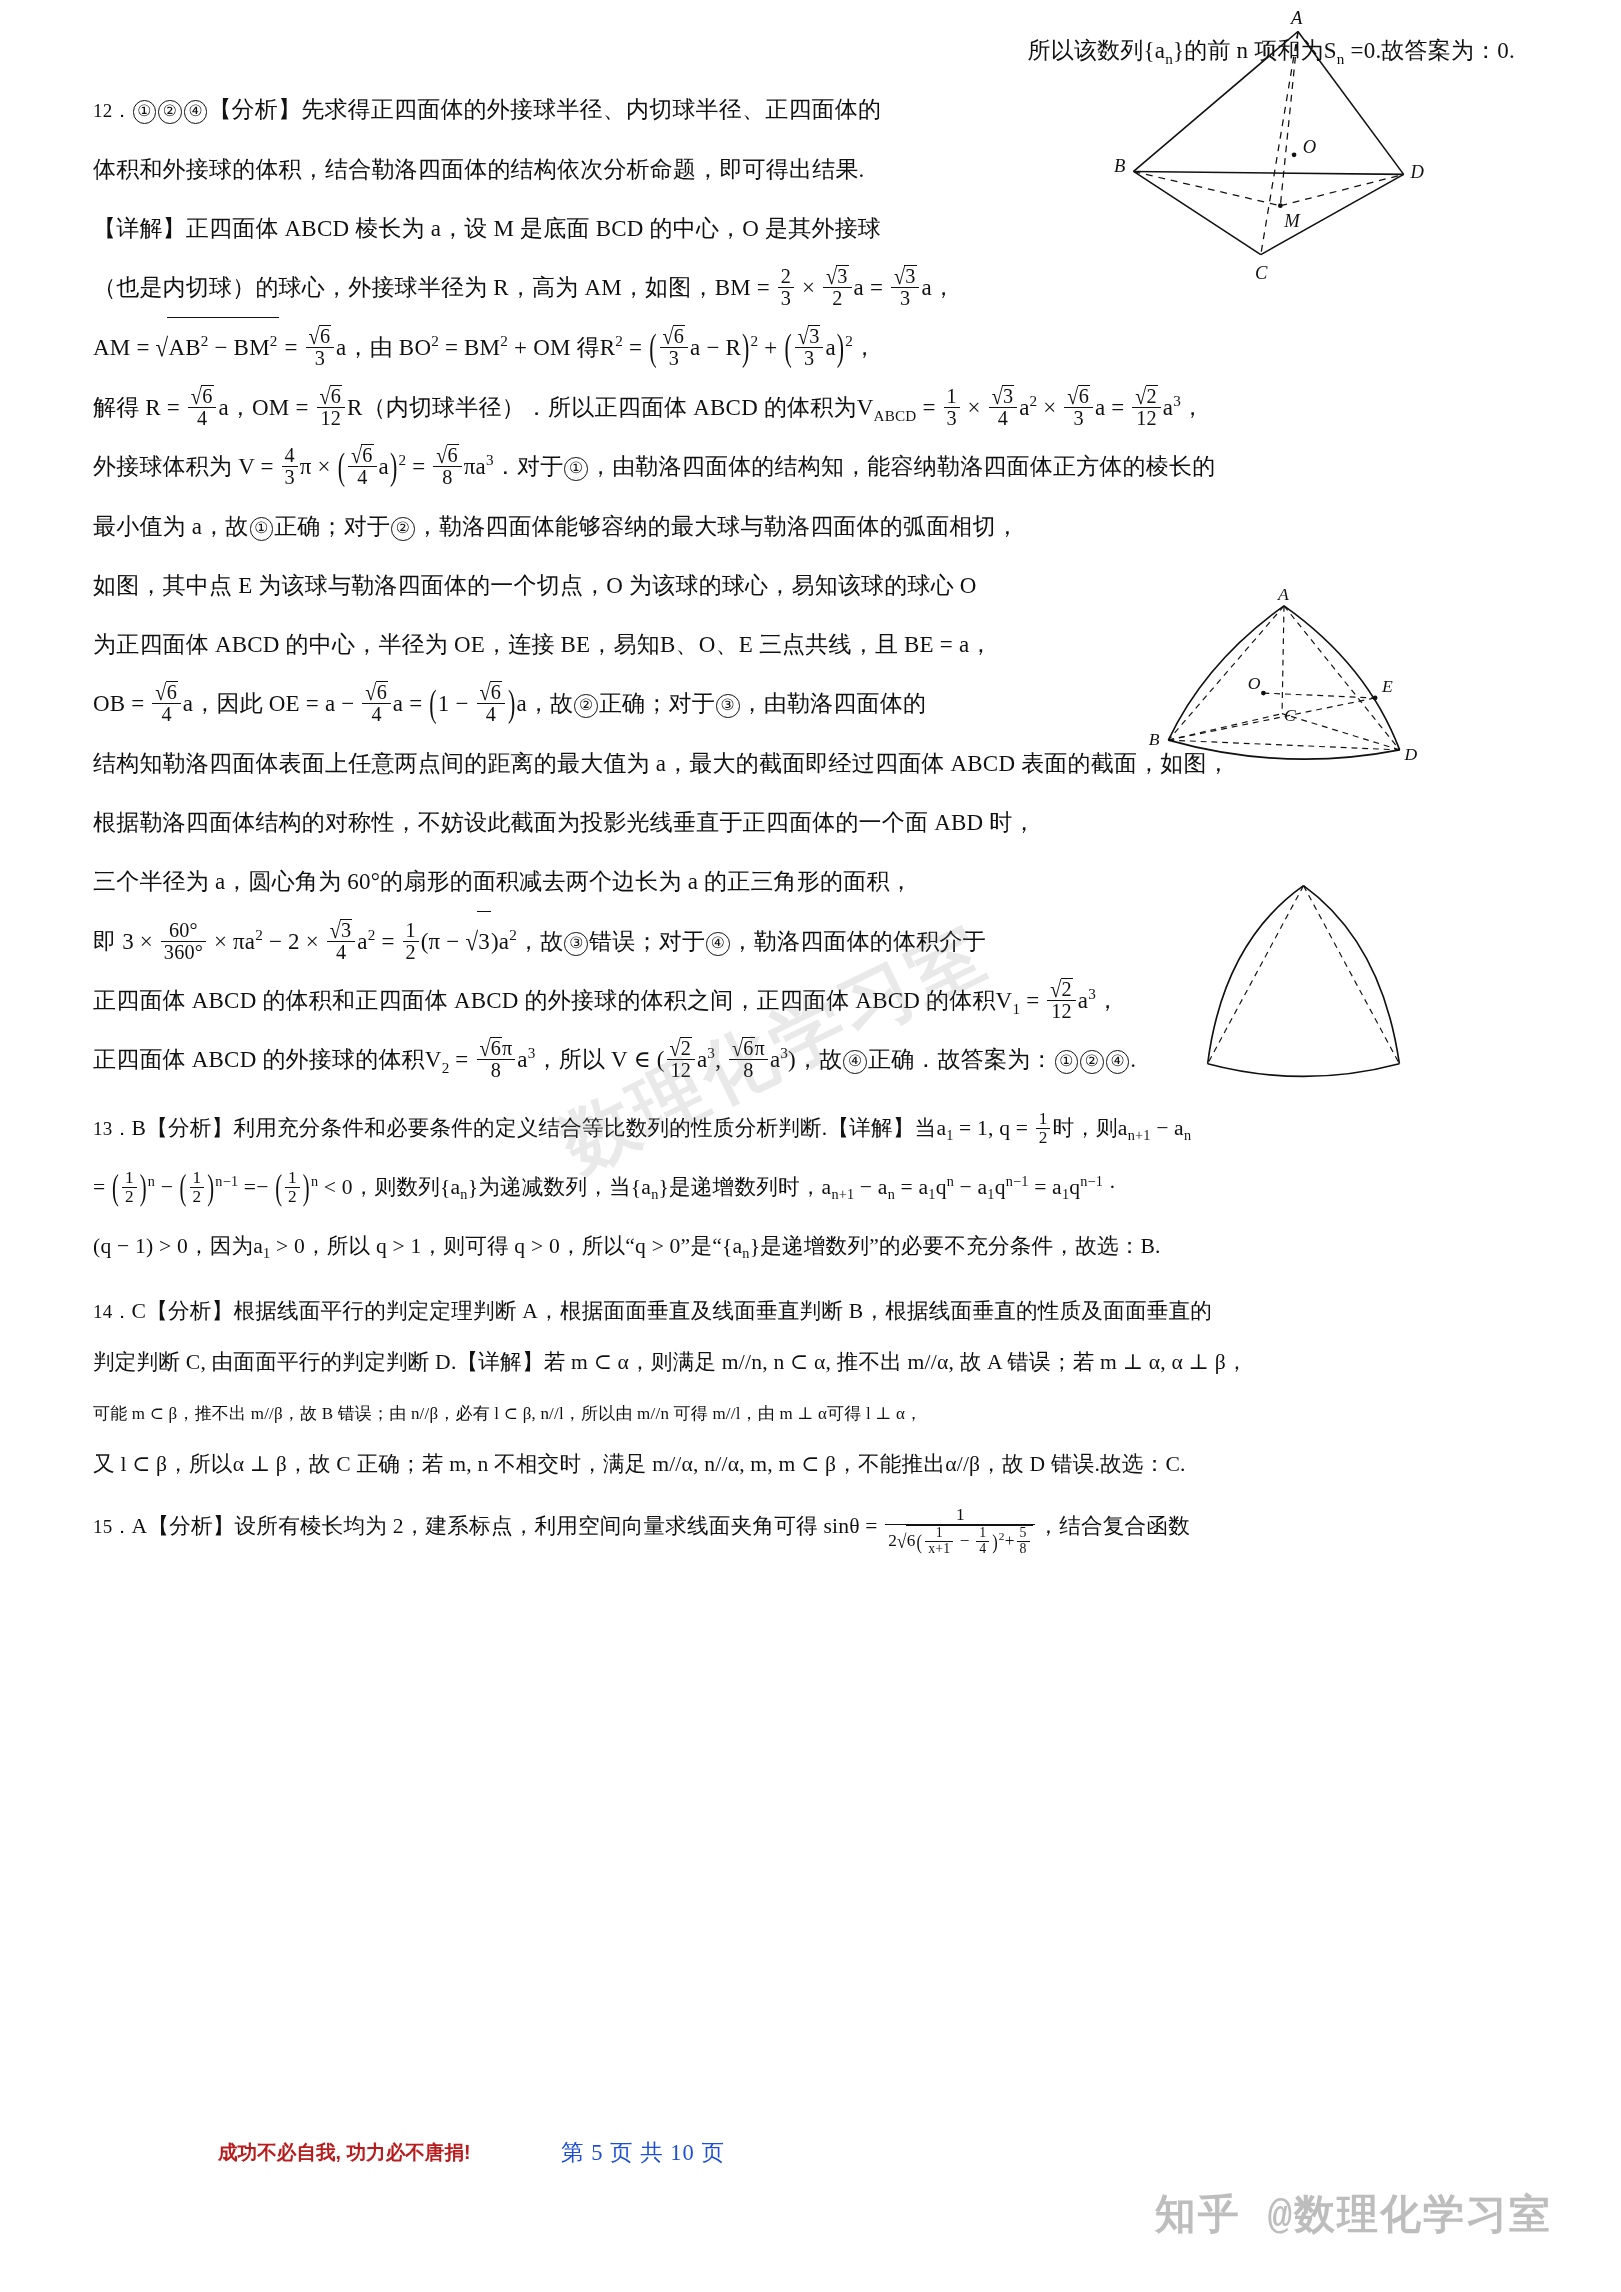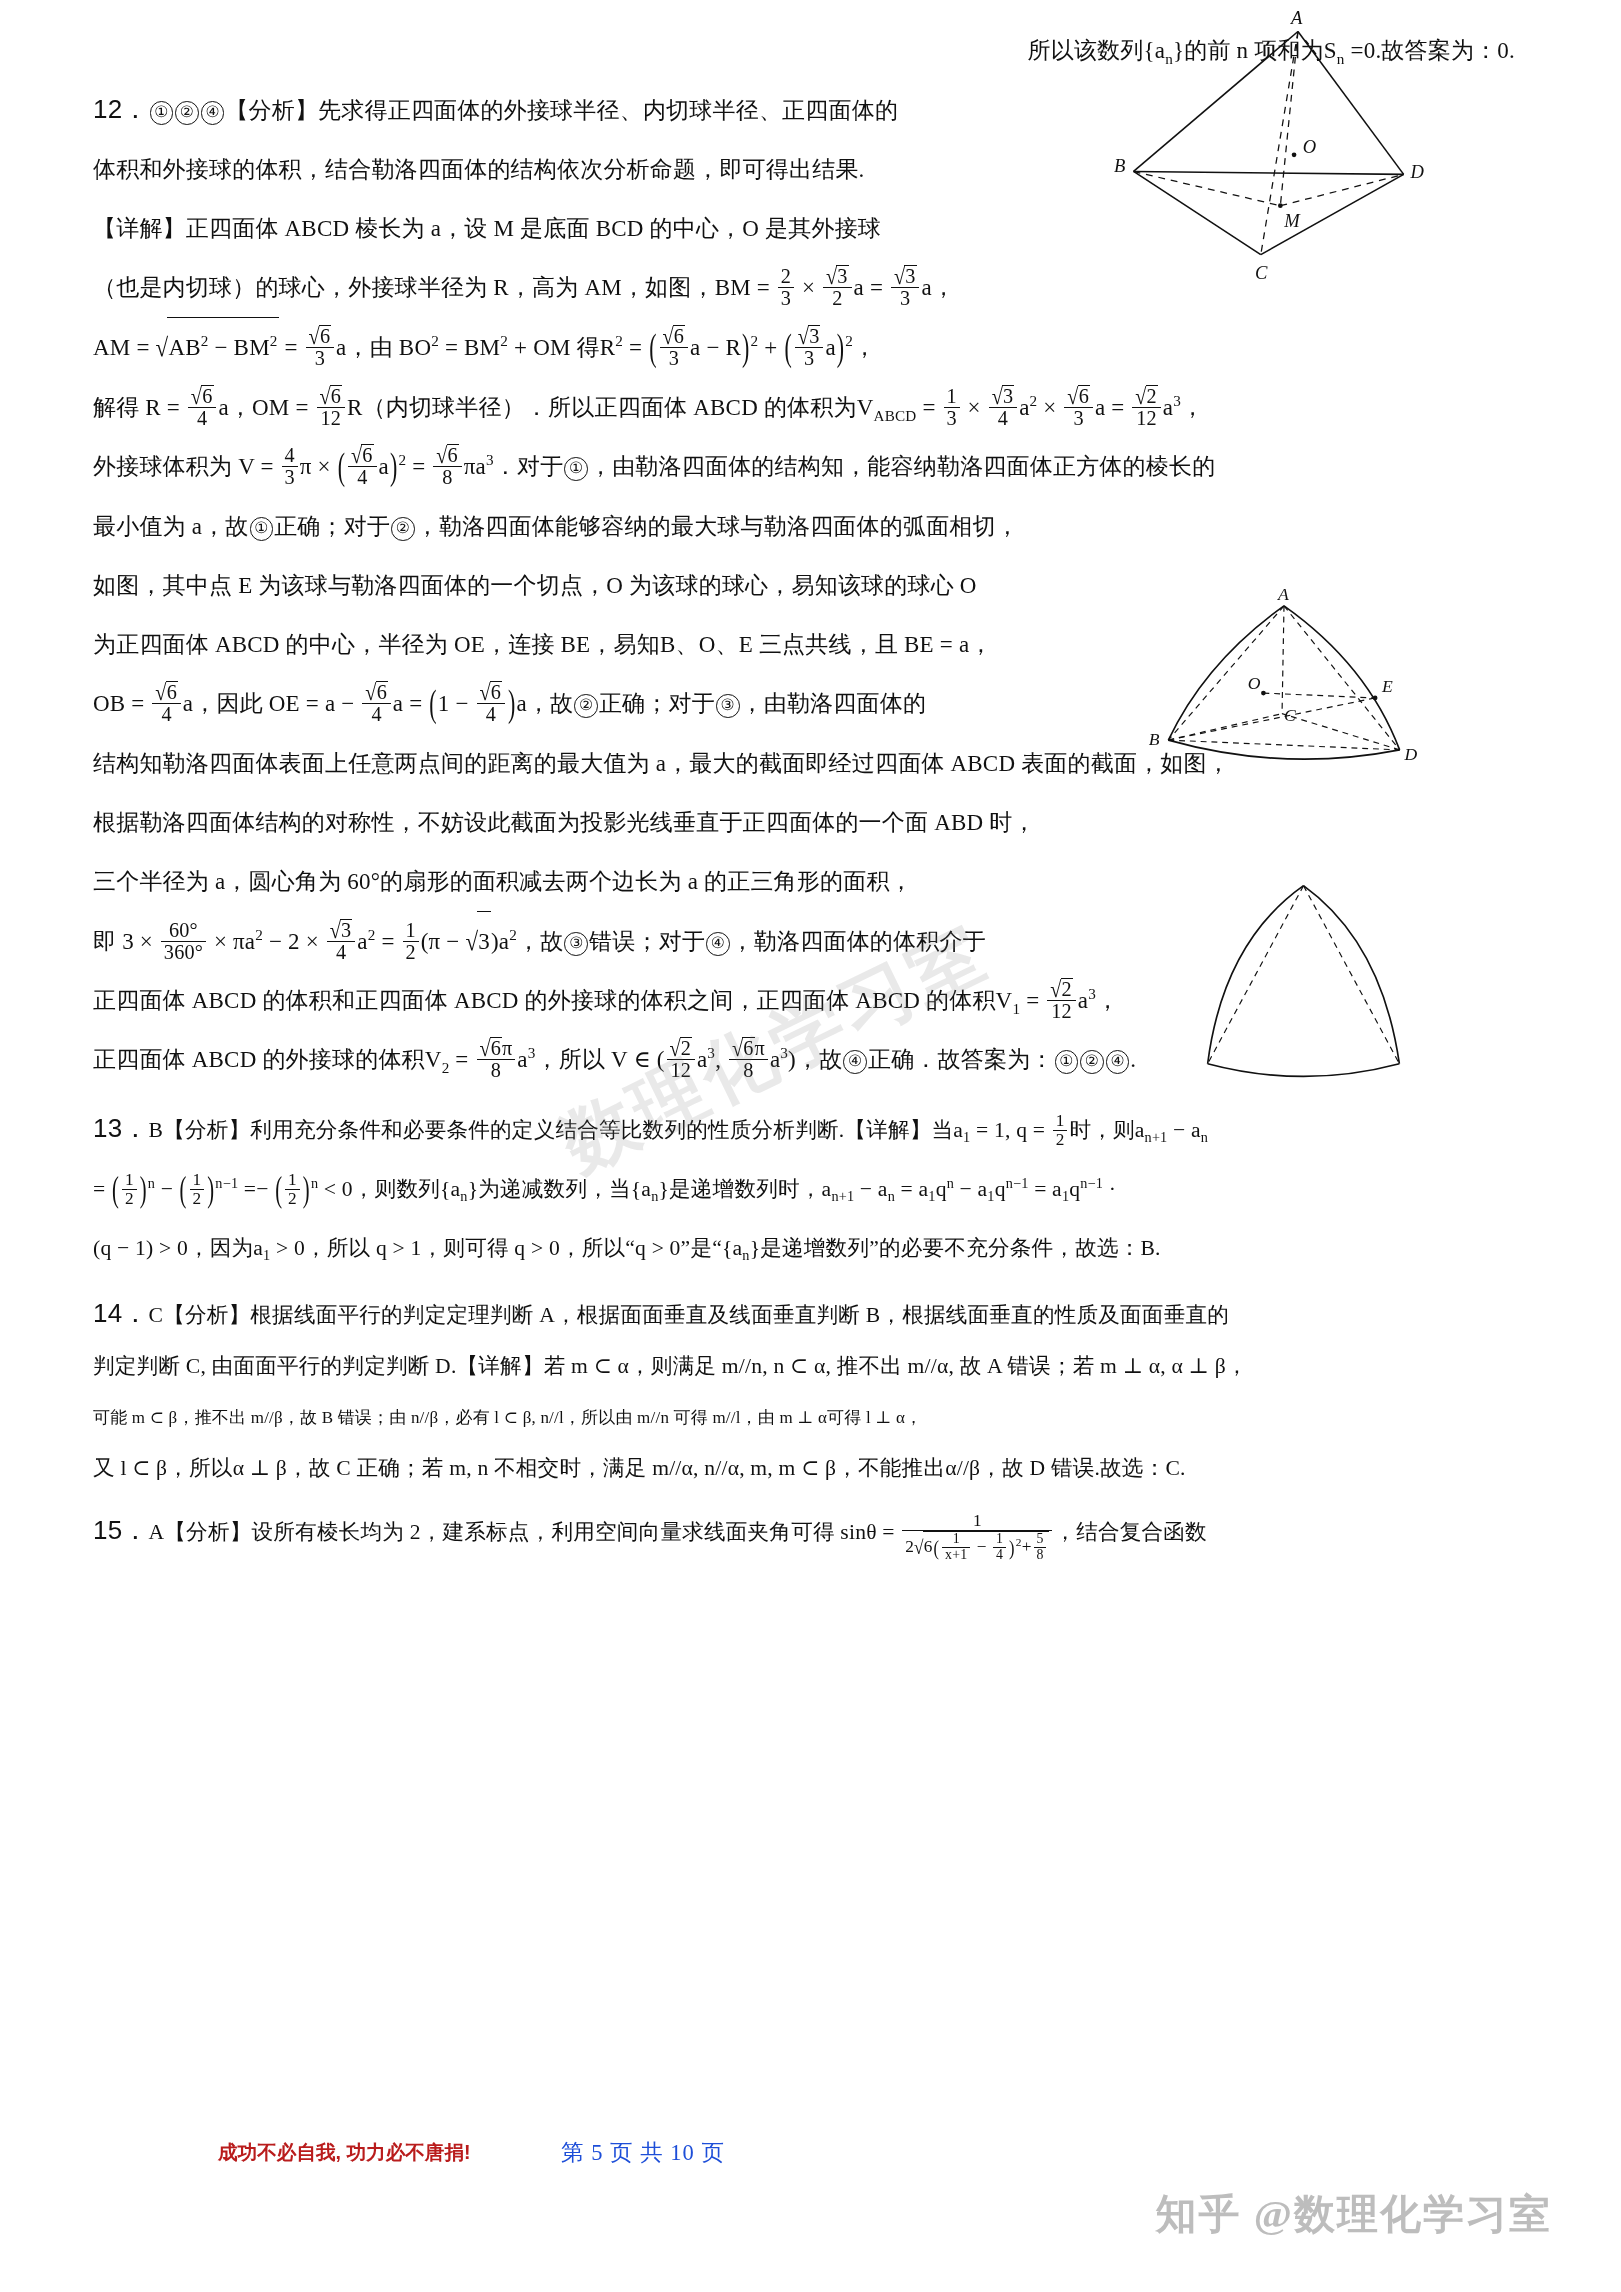--- a/index.html
+++ b/index.html
@@ -63,21 +63,21 @@
     width: 21.6px;
     height: 21.6px;
     line-height: 19.6px;
     border: 1.4px solid #111;
     border-radius: 50%;
     text-align: center;
     font-size: 15.7px;
     vertical-align: 1px;
     margin: 0 1px;
   }
-  .num-label { font-family: Liberation Sans, sans-serif; font-size: 26px; }
+  .num-label { font-family: Liberation Serif, serif; font-size: 19px; }
 
   
   .fig {
     position: absolute;
   }
   #fig-tetra { left: 1112px; top: 9.8px; }
   #fig-reuleaux { left: 1137px; top: 588px; }
   #fig-section { left: 1186px; top: 872px; }
 
   
@@ -95,21 +95,21 @@
     user-select: none;
     white-space: nowrap;
   }
   .zhihu-mark {
     position: absolute;
     right: 69px;
     bottom: 51px;
     font-size: 41px;
     font-weight: bold;
     color: #bdbdbd;
-    font-family: Liberation Serif, serif;
+    font-family: Liberation Mono, monospace;
     letter-spacing: 2px;
     white-space: nowrap;
     text-align: right;
   }
 
   
   .footer {
     position: absolute;
     left: 0;
     right: 0;

